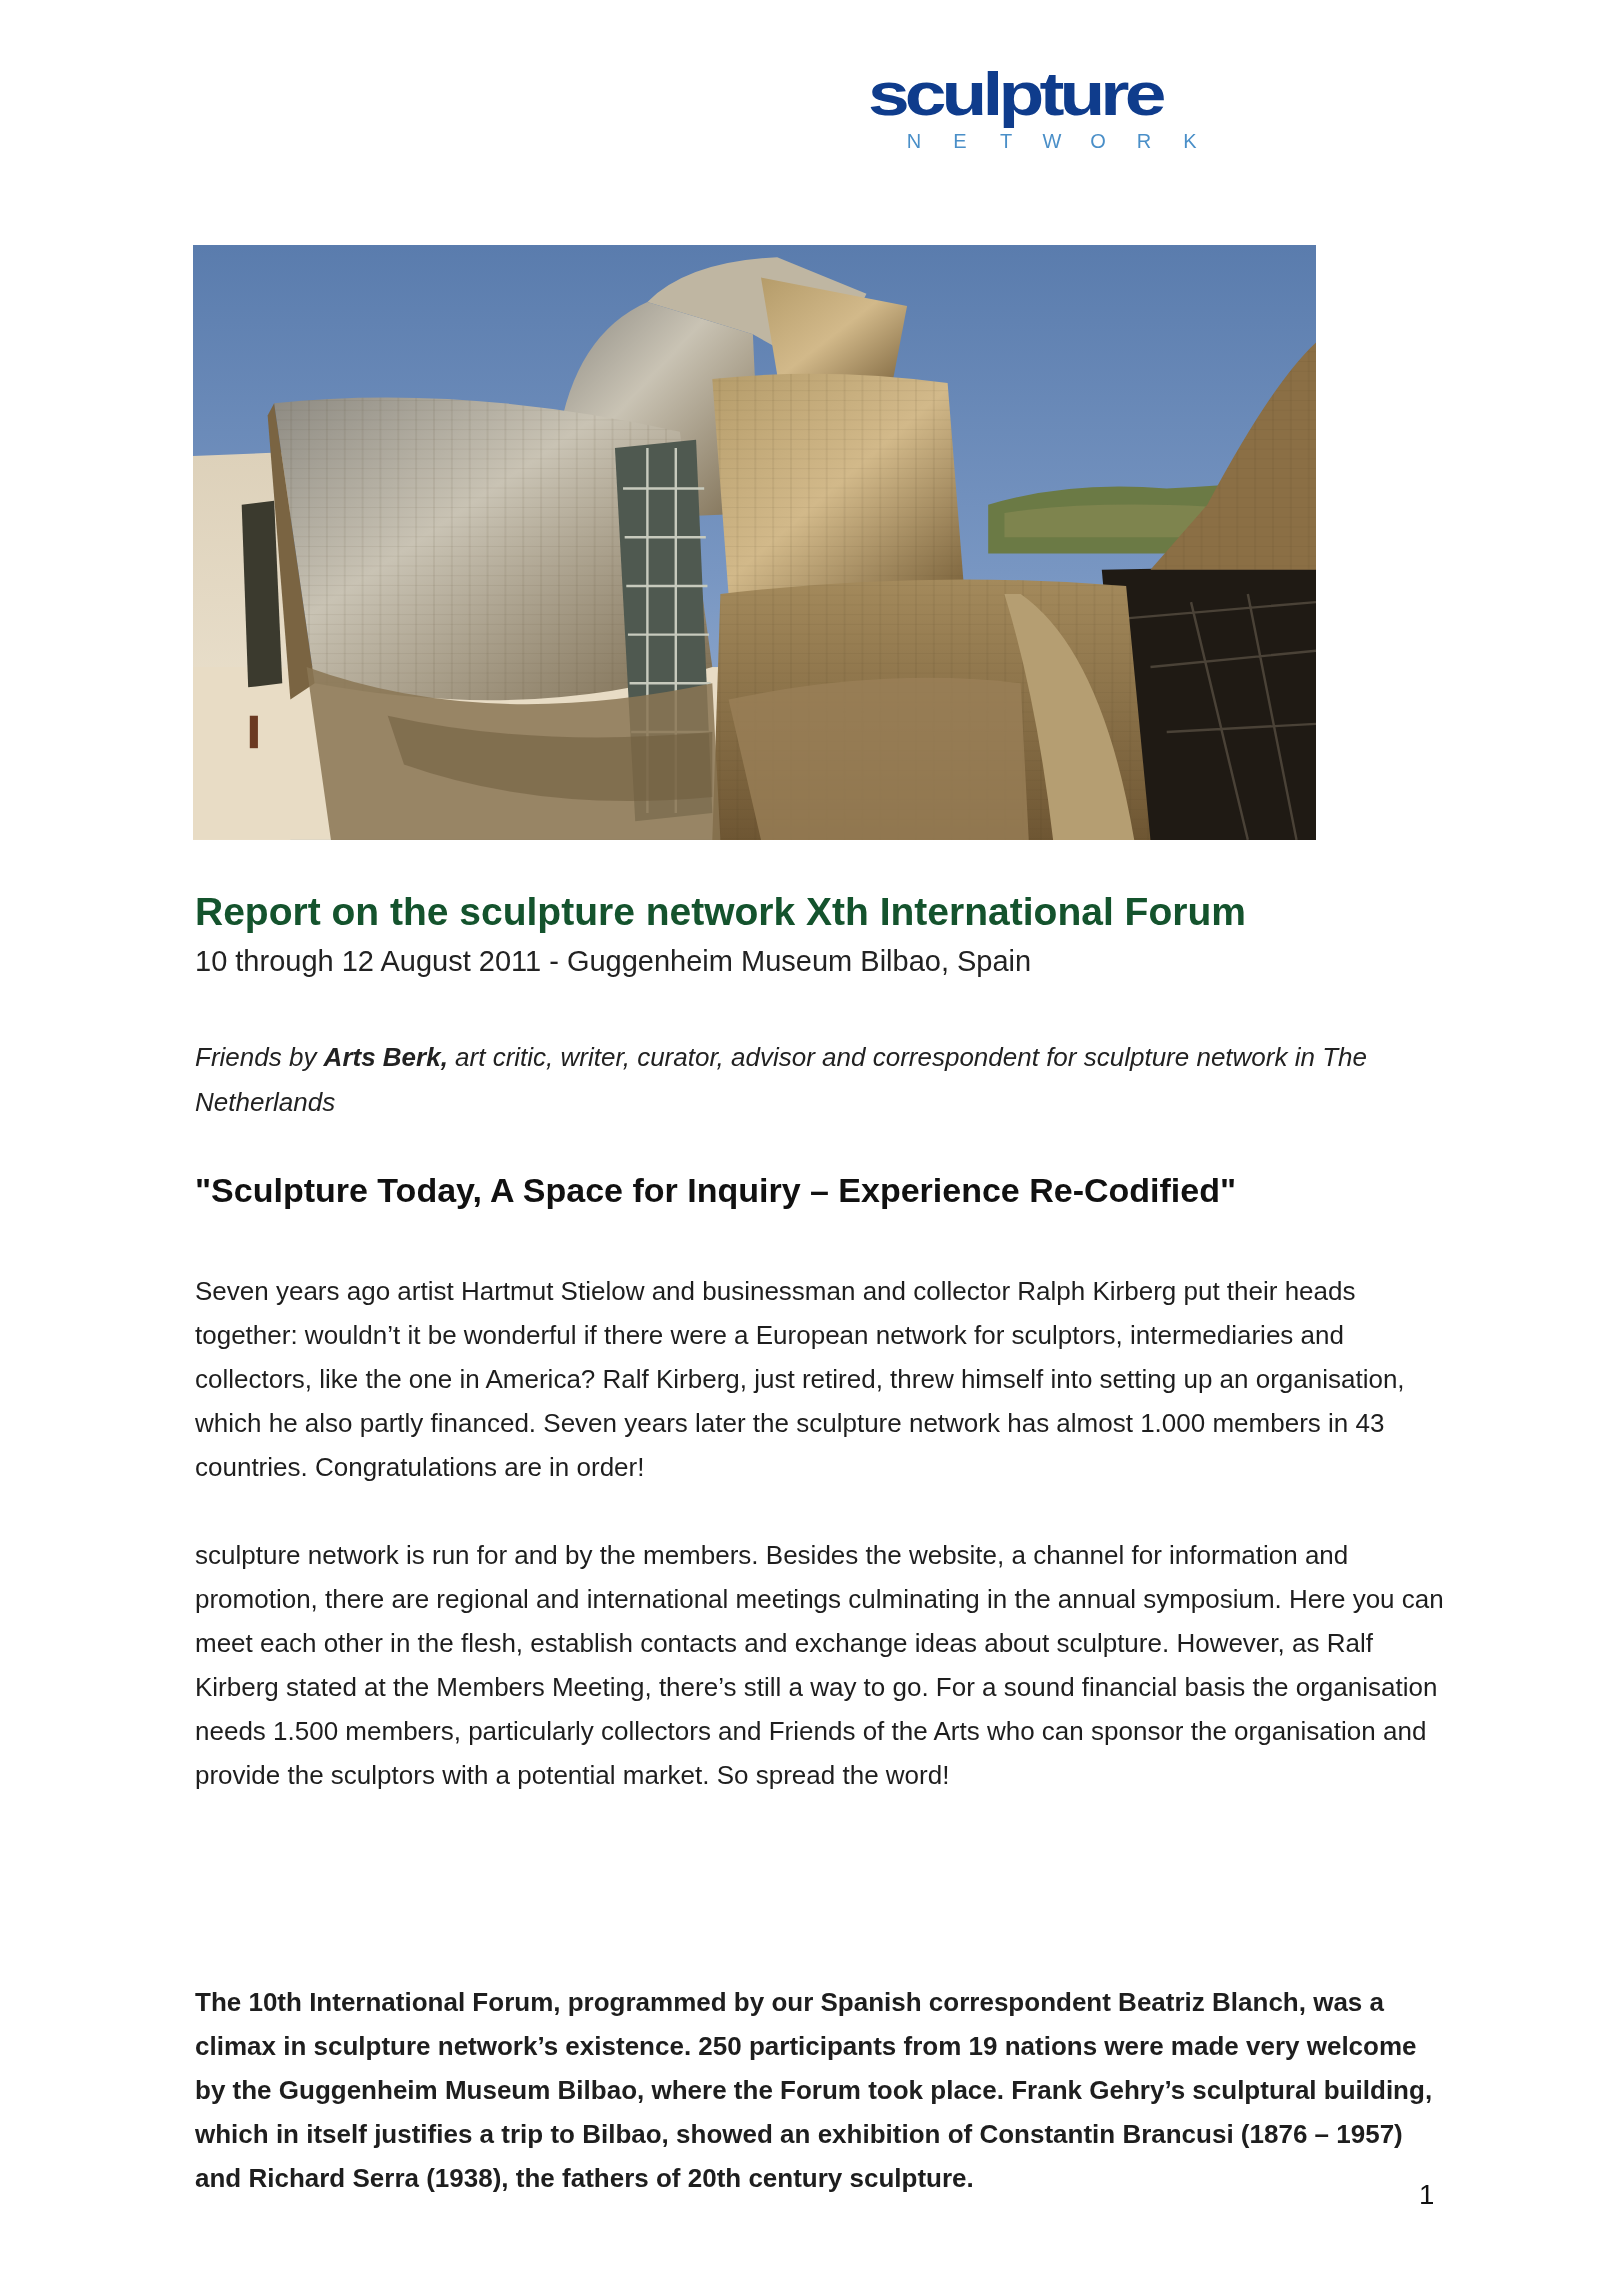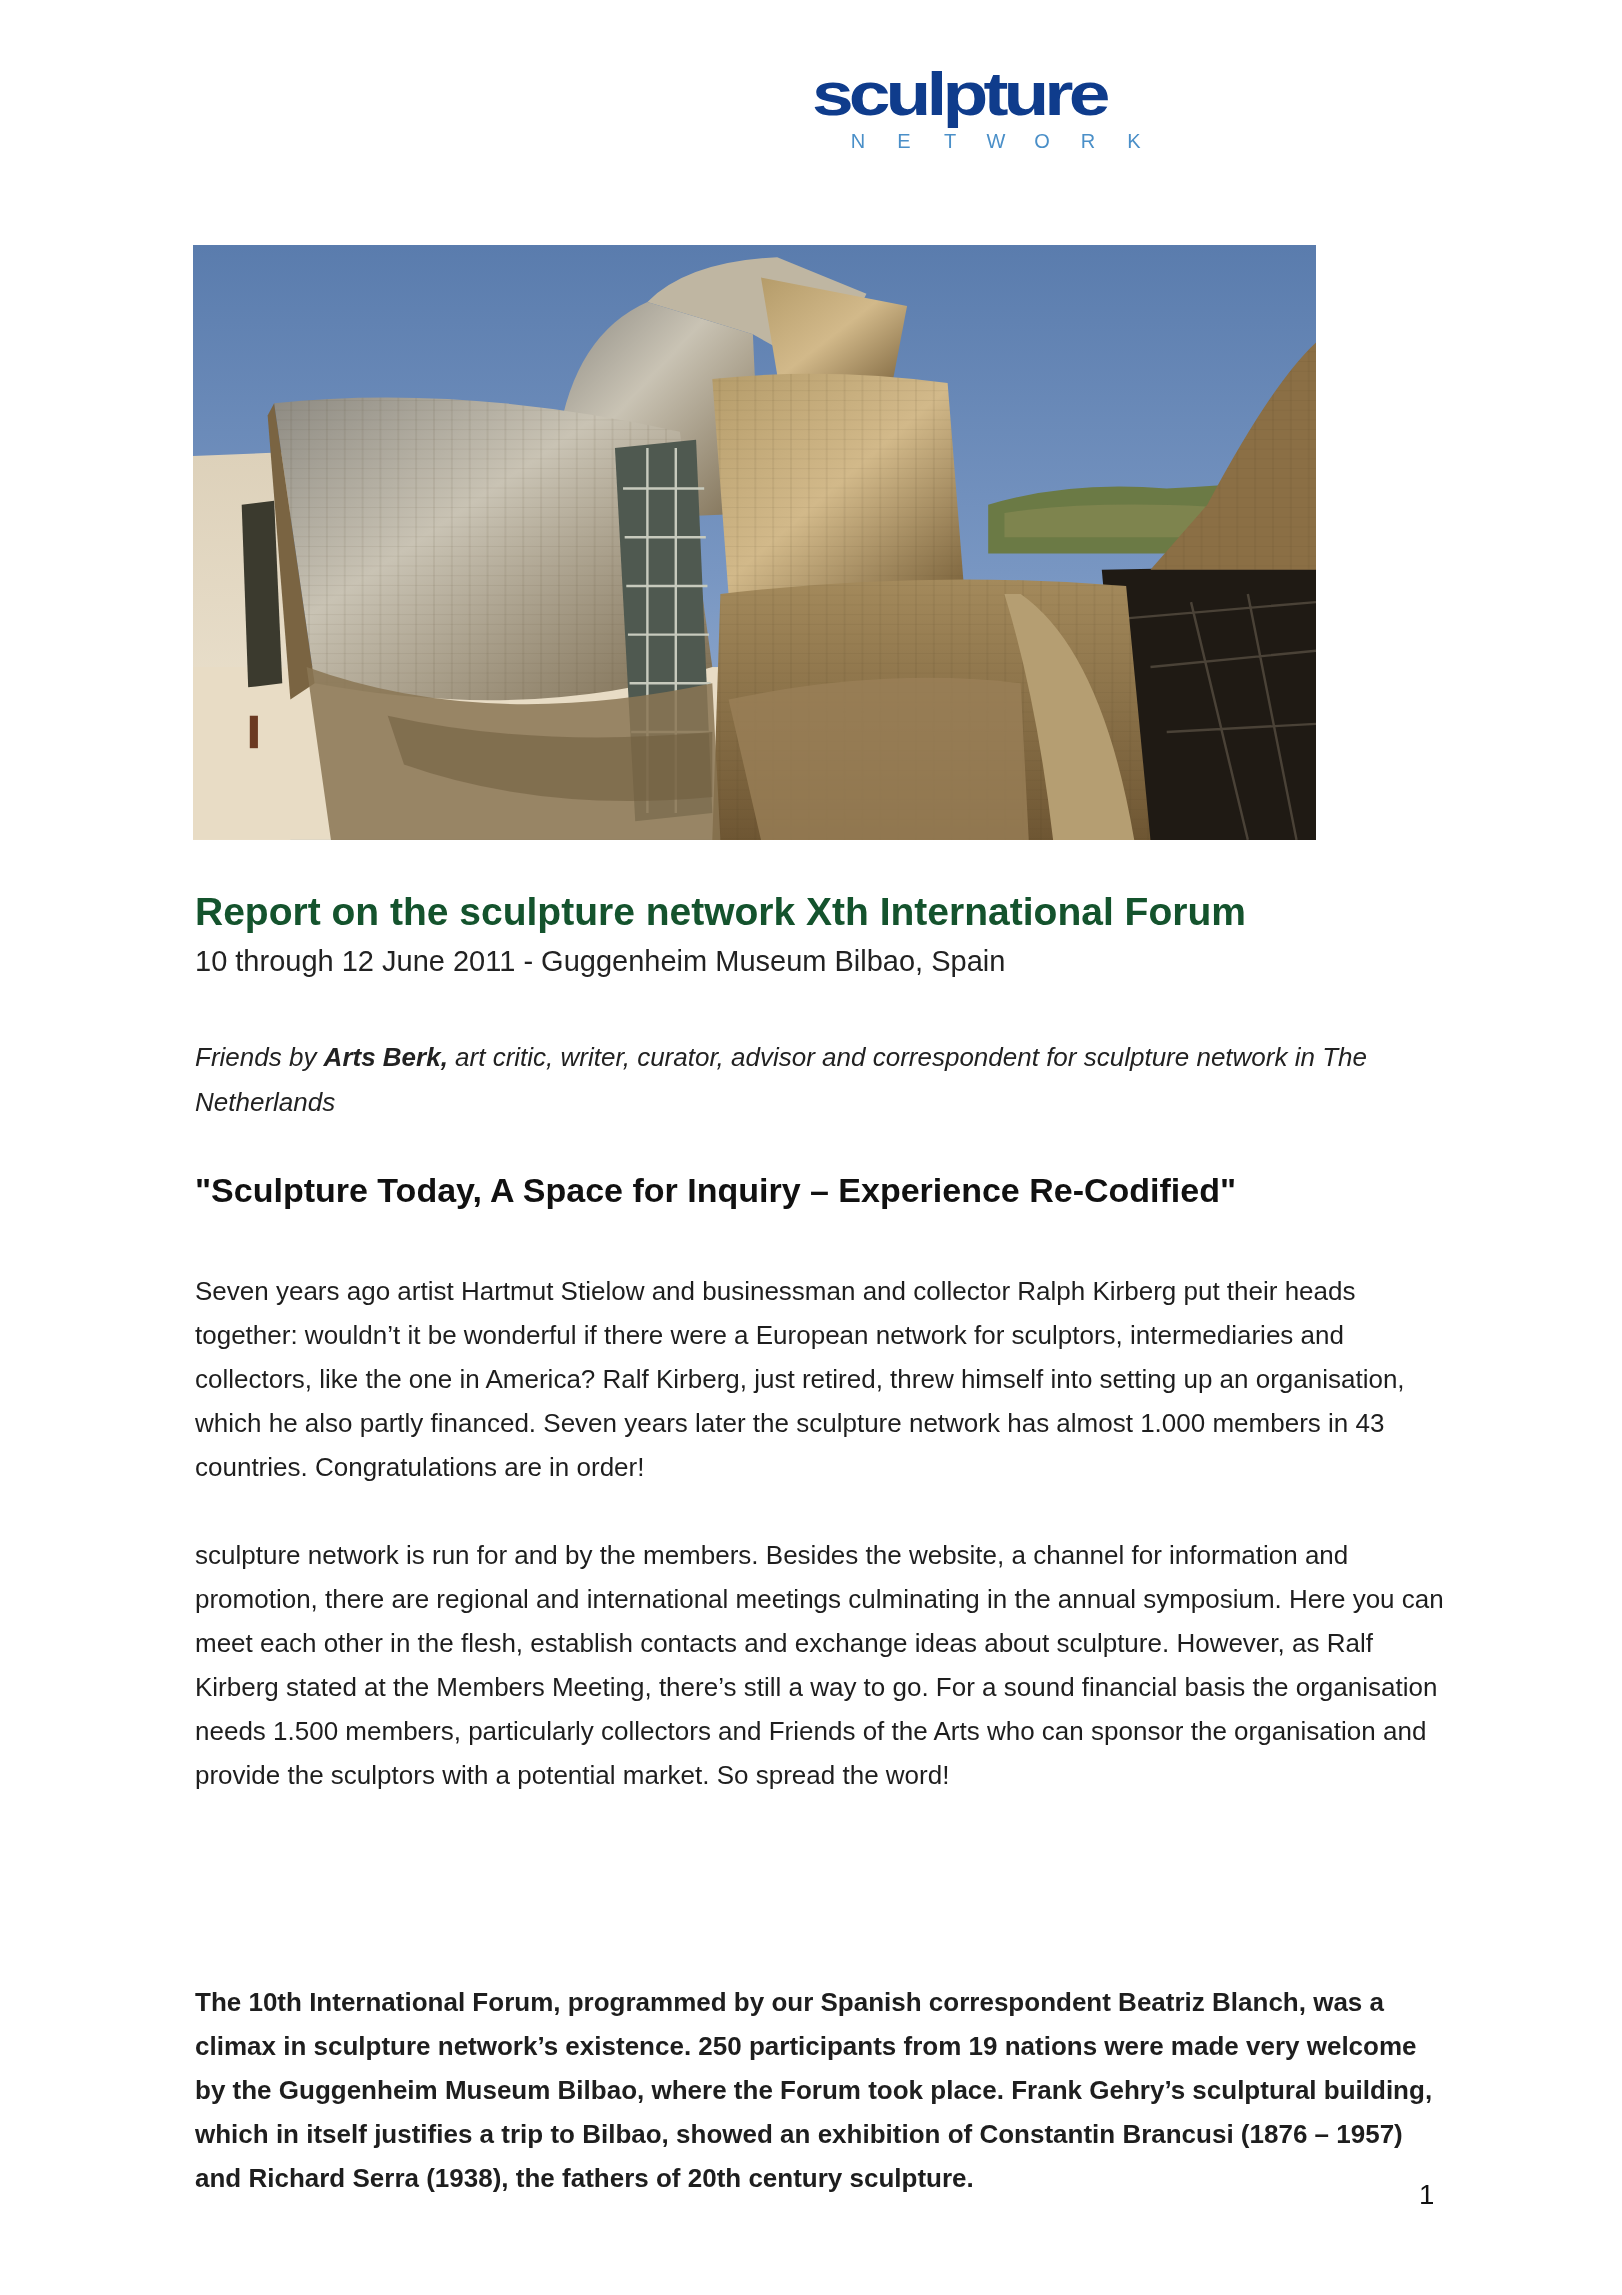--- a/index.html
+++ b/index.html
@@ -1,20 +1,20 @@
 <!DOCTYPE html>
 <html style="font-size:13px"><head>
 <meta charset="utf-8">
 <style>
   html, body { margin: 0; padding: 0; background: #ffffff; }
   body { width: 1622px; height: 2295px; position: relative; overflow: hidden;
          font-family: "Liberation Sans", "DejaVu Sans", sans-serif; color: #1a1a1a; }
 
   
-  .logo { position: absolute; left: 812px; top: 63px; width: 341px; height: 89px; text-decoration: underline; }
+  .logo { position: absolute; left: 868px; top: 63px; width: 341px; height: 89px; text-decoration: underline; }
   .logo-word { position: absolute; left: 0; top: 0; font-family: "Liberation Sans", sans-serif;
                font-weight: 700; font-size: 75px; letter-spacing: -4.9px; line-height: 75px;
                color: #0f3c8c; transform: scaleY(0.82); transform-origin: top left; }
   .logo-sub { position: absolute; left: 34px; top: 67px; width: 300px; display: flex;
               justify-content: space-between; font-size: 20px; letter-spacing: 0;
               color: #4a8fc8; font-family: "Liberation Sans", sans-serif; }
   .logo-sub span { display: inline-block; width: 24px; text-align: center; }
 
   
   .photo { position: absolute; left: 193px; top: 245px; width: 1123px; height: 595px; overflow: hidden;
@@ -117,21 +117,21 @@
     <path d="M140 520 Q360 600 640 540 L650 733 L170 733 Z" fill="#8a7553" opacity="0.85"></path>
     <path d="M240 580 Q420 620 640 600 L640 680 Q430 700 260 640 Z" fill="#6f5c3e" opacity="0.55"></path>
 
     <path d="M60 320 L100 315 L110 540 L68 545 Z" fill="#3b3a2e"></path>
 
     <rect x="70" y="580" width="10" height="40" fill="#6b3a22"></rect>
   </svg>
 </div>
 
 <div class="text report-title">Report on the sculpture network Xth International Forum</div>
-<div class="text report-sub">10 through 12 June 2011 - Guggenheim Museum Bilbao, Spain</div>
+<div class="text report-sub">10 through 12 August 2011 - Guggenheim Museum Bilbao, Spain</div>
 
 <div class="text byline"><span>Friends by </span><b>Arts Berk,</b><span> art critic, writer, curator, advisor and correspondent for sculpture network in The Netherlands</span></div>
 
 <div class="text headline">"Sculpture Today, A Space for Inquiry – Experience Re-Codified"</div>
 
 <div class="text para p1">Seven years ago artist Hartmut Stielow and businessman and collector Ralph Kirberg put their heads together: wouldn’t it be wonderful if there were a European network for sculptors, intermediaries and collectors, like the one in America?  Ralf Kirberg, just retired, threw himself into setting up an organisation, which he also partly financed. Seven years later the sculpture network has almost 1.000 members in 43 countries. Congratulations are in order!</div>
 <div class="text para p2">sculpture network is run for and by the members. Besides the website, a channel for information and promotion, there are regional and international meetings culminating in the annual symposium.  Here you can meet each other in the flesh, establish contacts and exchange ideas about sculpture. However, as Ralf Kirberg stated at the Members Meeting, there’s still a way to go. For a sound financial basis the organisation needs 1.500 members, particularly collectors and Friends of the Arts who can sponsor the organisation and provide the sculptors with a potential market. So spread the word!</div>
 <div class="text para p3">The 10th International Forum, programmed by our Spanish correspondent Beatriz Blanch, was a climax in sculpture network’s existence. 250 participants from 19 nations were made very welcome by the Guggenheim Museum Bilbao, where the Forum took place.  Frank Gehry’s sculptural building, which in itself justifies a trip to Bilbao, showed an exhibition of Constantin Brancusi (1876 – 1957) and Richard Serra (1938), the fathers of 20th century sculpture.</div>
 
 <div class="page-number">1</div>

